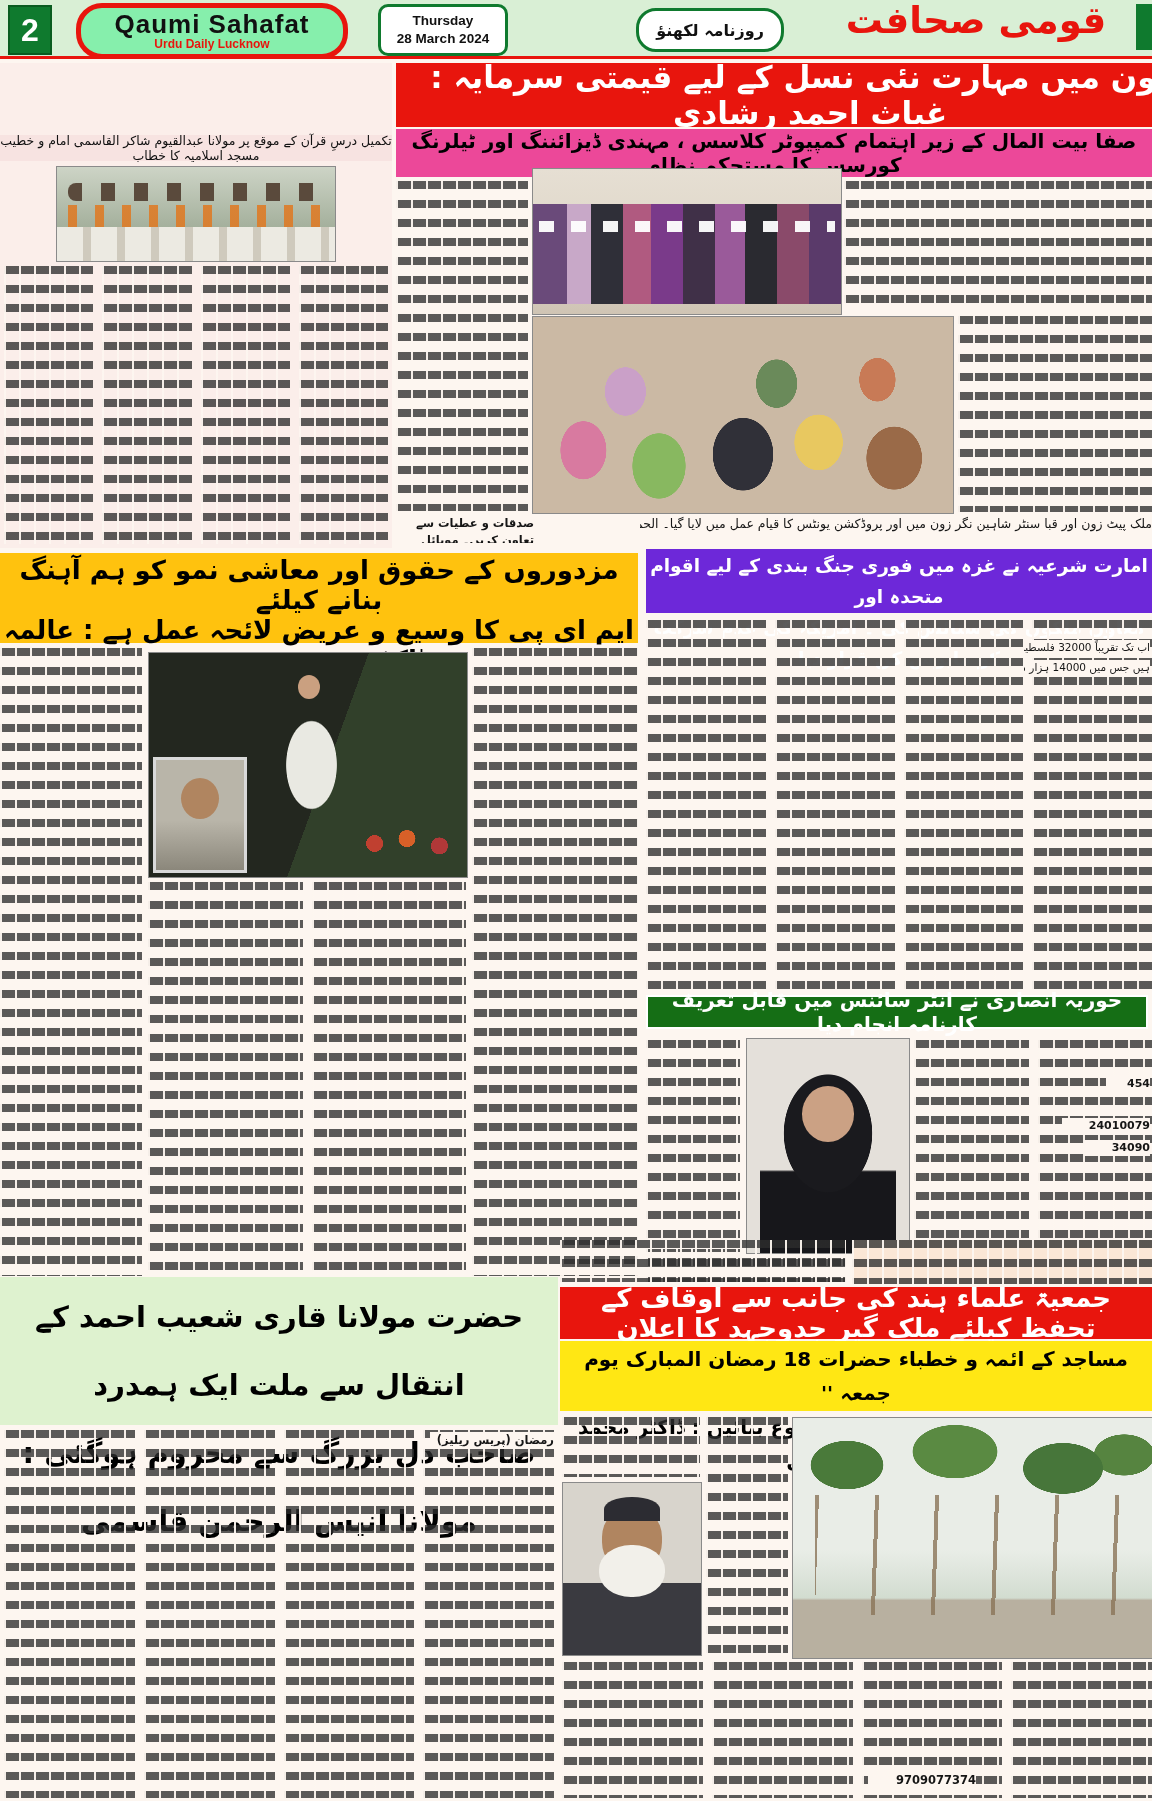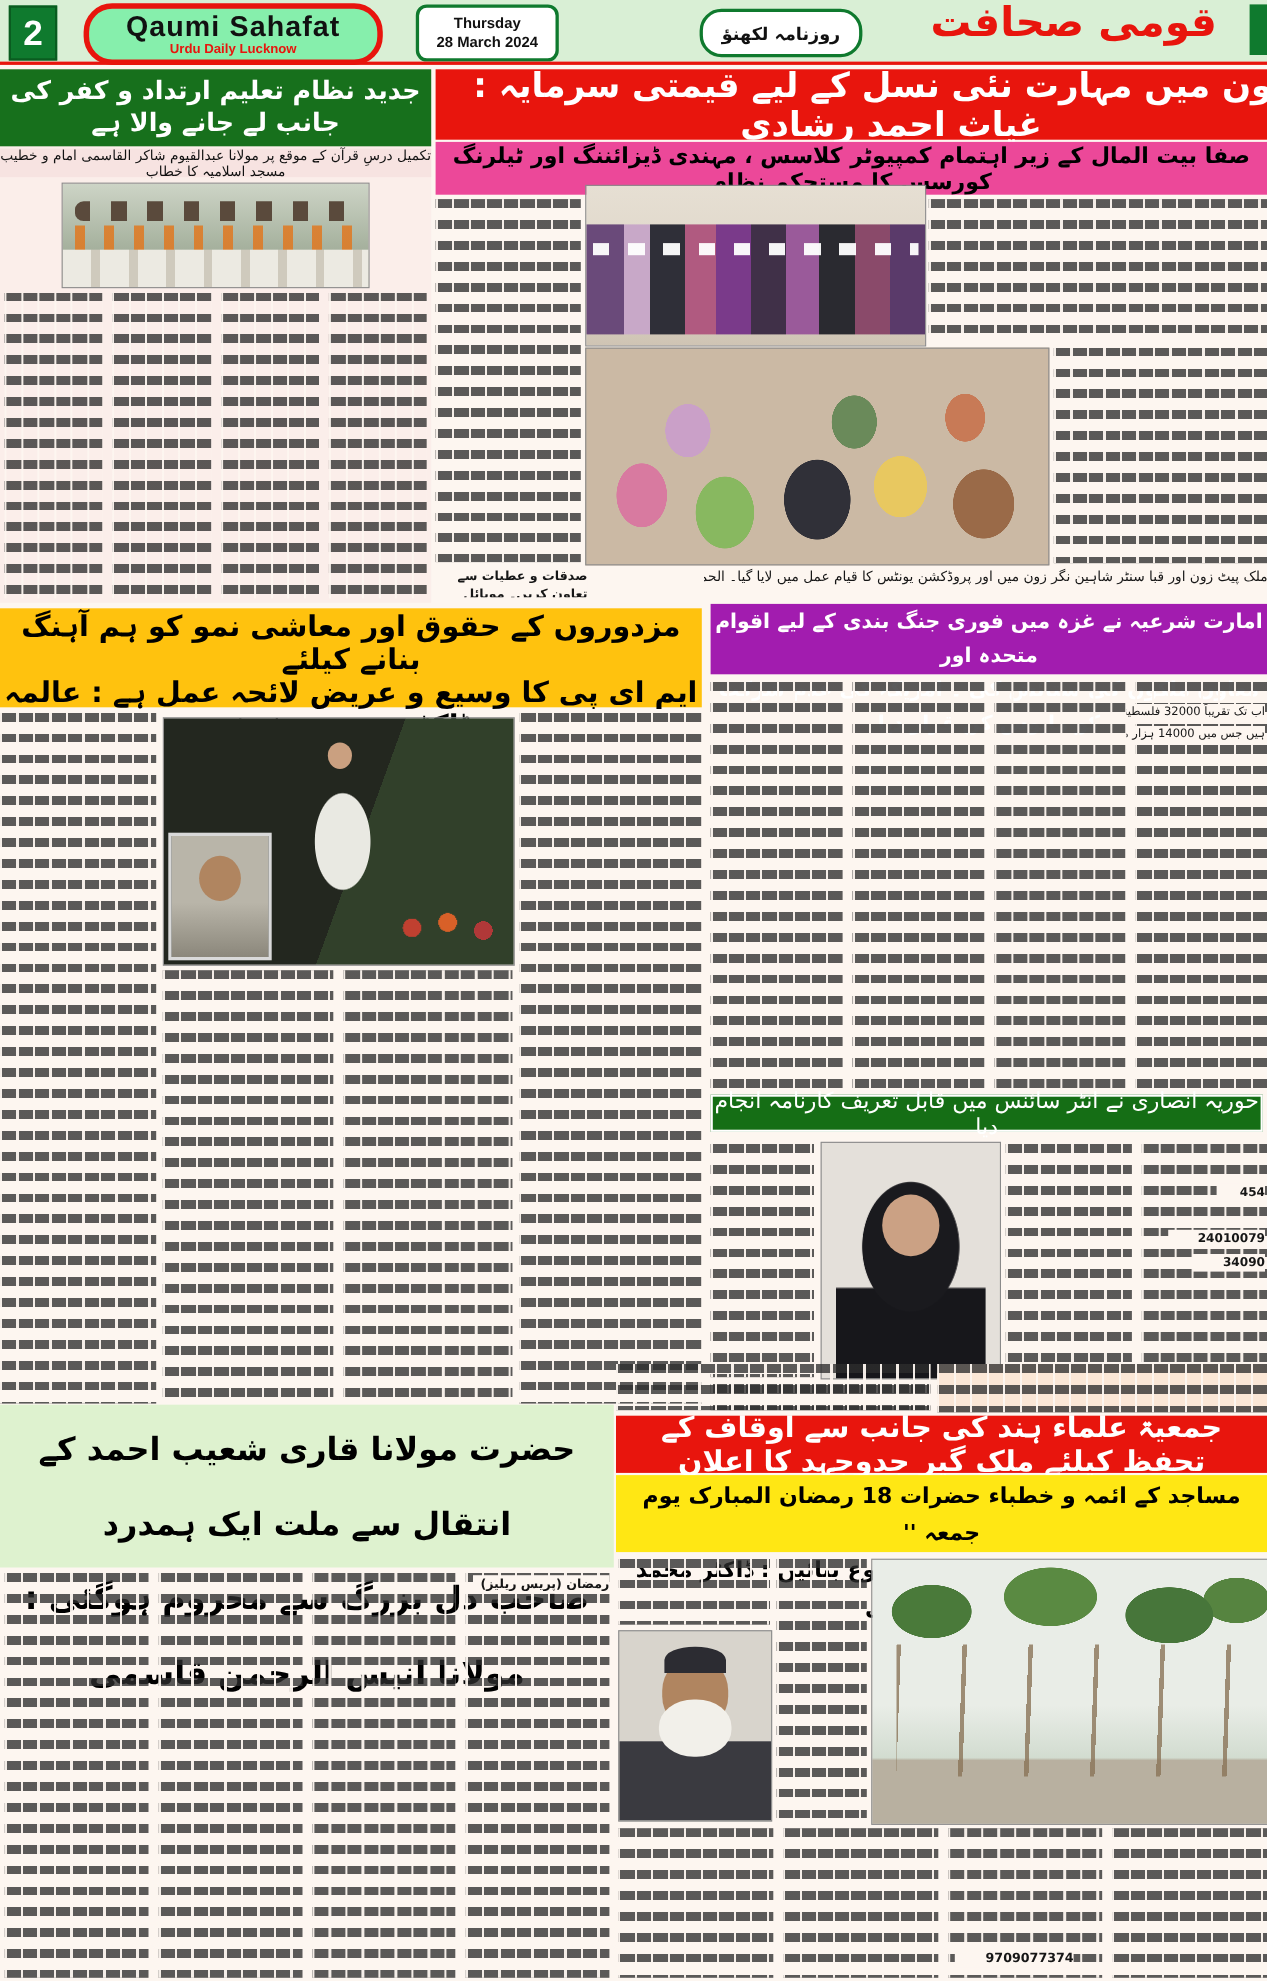--- a/index.html
+++ b/index.html
@@ -25,21 +25,21 @@
   .masthead-ur{left:826px;top:0;width:300px;height:40px;color:#e8150d;font-weight:bold;font-size:37px;}
   .corner-box{left:1136px;top:4px;width:16px;height:46px;background:#0f7a2e;}
   .header-rule{left:0;top:56px;width:1152px;height:3px;background:#e8150d;}
 
   
   .head-green{background:#17701c;color:#fff;}
   .head-red{background:#e8150d;color:#fff;}
   .sub-pink{background:#f7e3e1;color:#111;}
   .sub-cyan{background:#ec4899;color:#000;}
   .head-yellow{background:#ffc20e;color:#000;}
-  .head-blue{background:#a21caf;color:#fff;}
+  .head-blue{background:#6d28d9;color:#fff;}
   .head-dkgreen{background:#156e15;color:#fff;border:2px solid #fff;}
   .head-ltgreen{background:#def2cf;color:#000;}
   .sub-yellow{background:#ffe714;color:#000;}
 
   
   .sim-text{background-image:
       repeating-linear-gradient(90deg, rgba(253,246,240,.95) 0 2px, rgba(253,246,240,0) 2px 15px),
       repeating-linear-gradient(180deg, rgba(45,45,45,.78) 0 8px, transparent 8px 19px);}
   .cols{display:flex;gap:9px;}
   .cols > .col{flex:1;}
@@ -116,21 +116,20 @@
       <div class="latin">Thursday</div>
       <div class="latin">28 March 2024</div>
     </div>
     <div class="abs edition-pill center urdu">روزنامہ لکھنؤ</div>
     <div class="abs masthead-ur center urdu">قومی صحافت</div>
     <div class="abs corner-box"></div>
   </div>
   <div class="abs header-rule"></div>
 
   <div class="abs" style="left:0;top:63px;width:392px;height:485px;background:#fbeeea;">
-    <div class="abs head-green center urdu" style="left:0;top:0;width:392px;height:70px;font-size:23px;font-weight:bold;line-height:1.25;padding:0 4px;box-sizing:border-box;">جدید نظام تعلیم ارتداد و کفر کی جانب لے جانے والا ہے</div>
     <div class="abs sub-pink center urdu" style="left:0;top:72px;width:392px;height:26px;font-size:12.5px;">تکمیل درسِ قرآن کے موقع پر مولانا عبدالقیوم شاکر القاسمی امام و خطیب مسجد اسلامیہ کا خطاب</div>
     <div class="photo ph-men" style="left:56px;top:103px;width:278px;height:94px;" title="group of men wearing flower garlands at Quran course completion">
       <div class="ph-men-heads"></div>
       <div class="ph-men-garlands"></div>
       <div class="ph-men-robes"></div>
     </div>
     <div class="abs cols" style="left:4px;top:203px;width:384px;height:278px;">
       <div class="col sim-text"></div>
       <div class="col sim-text"></div>
       <div class="col sim-text"></div>
@@ -181,21 +180,21 @@
 
   <div class="abs cols" style="left:646px;top:620px;width:506px;height:372px;">
     <div class="col sim-text"></div>
     <div class="col sim-text"></div>
     <div class="col sim-text"></div>
     <div class="col sim-text"></div>
   </div>
   <div class="snip" style="left:1024px;top:640px;width:126px;height:17px;font-size:10.5px;">اب تک تقریباً 32000 فلسطینی شہید ہو چکے</div>
   <div class="snip" style="left:1024px;top:660px;width:126px;height:17px;font-size:10.5px;">ہیں جس میں 14000 ہزار معصوم بچے اور</div>
 
-  <div class="abs head-dkgreen center urdu" style="left:646px;top:995px;width:502px;height:34px;font-size:20px;font-weight:normal;box-sizing:border-box;">حوریہ انصاری نے انٹر سائنس میں قابل تعریف کارنامہ انجام دیا</div>
+  <div class="abs head-dkgreen center urdu" style="left:646px;top:995px;width:502px;height:34px;font-size:20px;font-weight:bold;box-sizing:border-box;">حوریہ انصاری نے انٹر سائنس میں قابل تعریف کارنامہ انجام دیا</div>
   <div class="abs sim-text" style="left:646px;top:1040px;width:94px;height:212px;"></div>
   <div class="photo ph-hooria" style="left:746px;top:1038px;width:162px;height:214px;" title="portrait of Hooria Ansari in black hijab">
     <div class="ph-hijab"></div>
     <div class="ph-face"></div>
   </div>
   <div class="abs cols" style="left:914px;top:1040px;width:238px;height:212px;">
     <div class="col sim-text"></div>
     <div class="col sim-text"></div>
   </div>
   <div class="snip" style="left:1106px;top:1076px;width:44px;height:16px;font-size:11px;font-weight:bold;">454</div>

